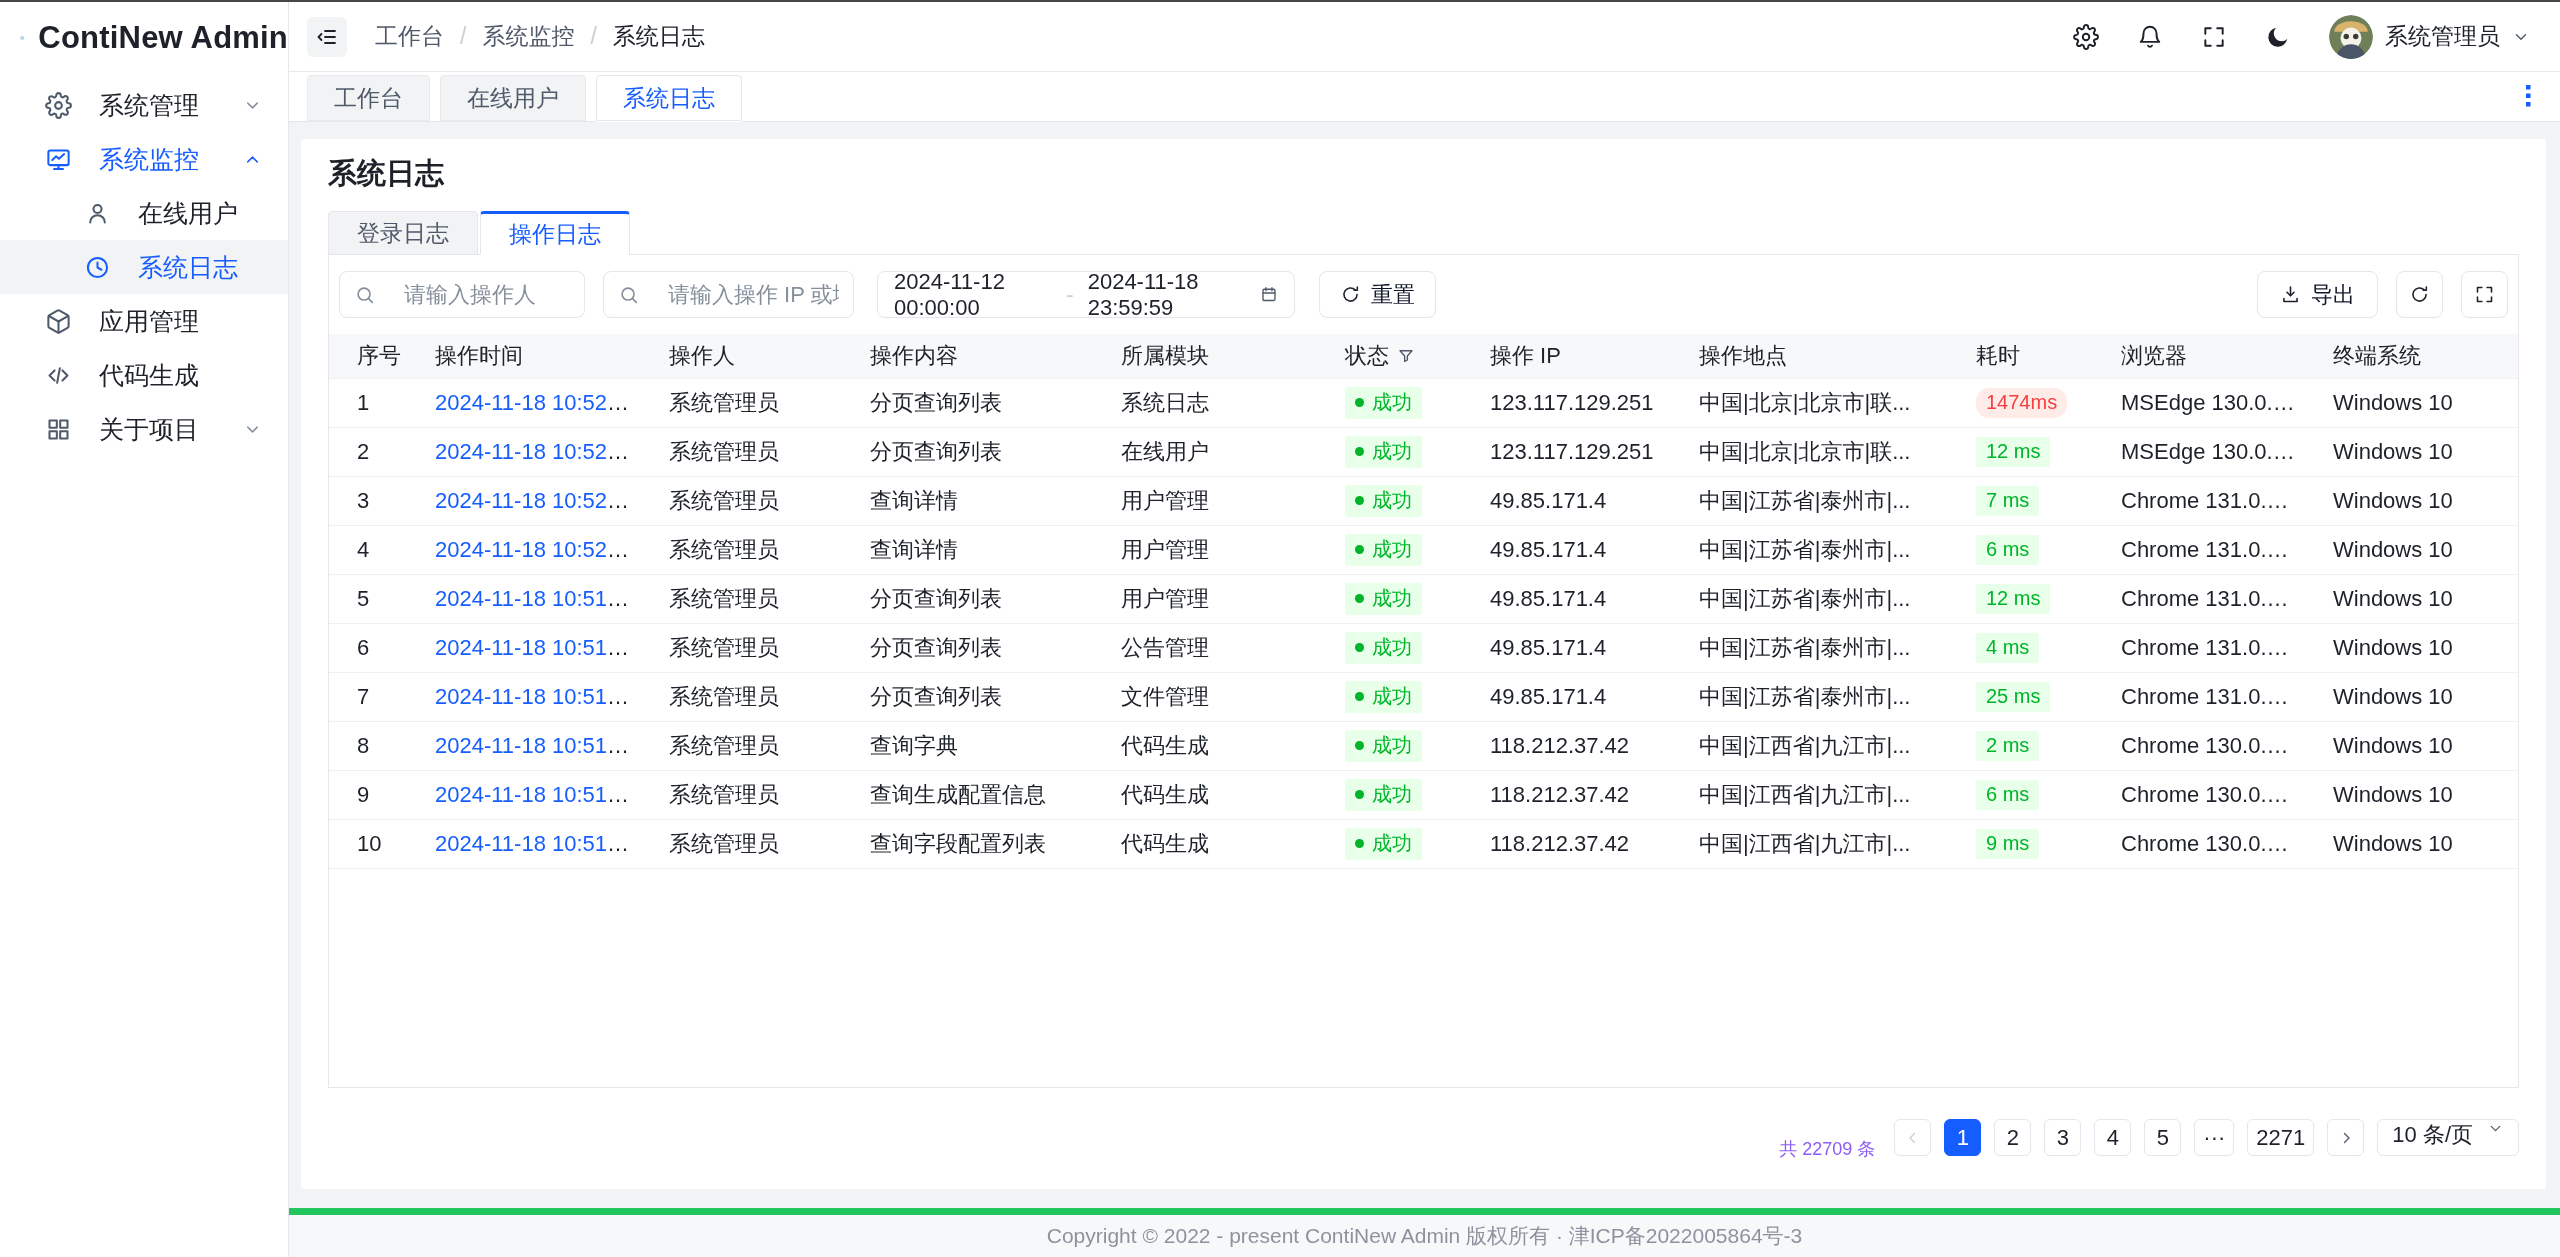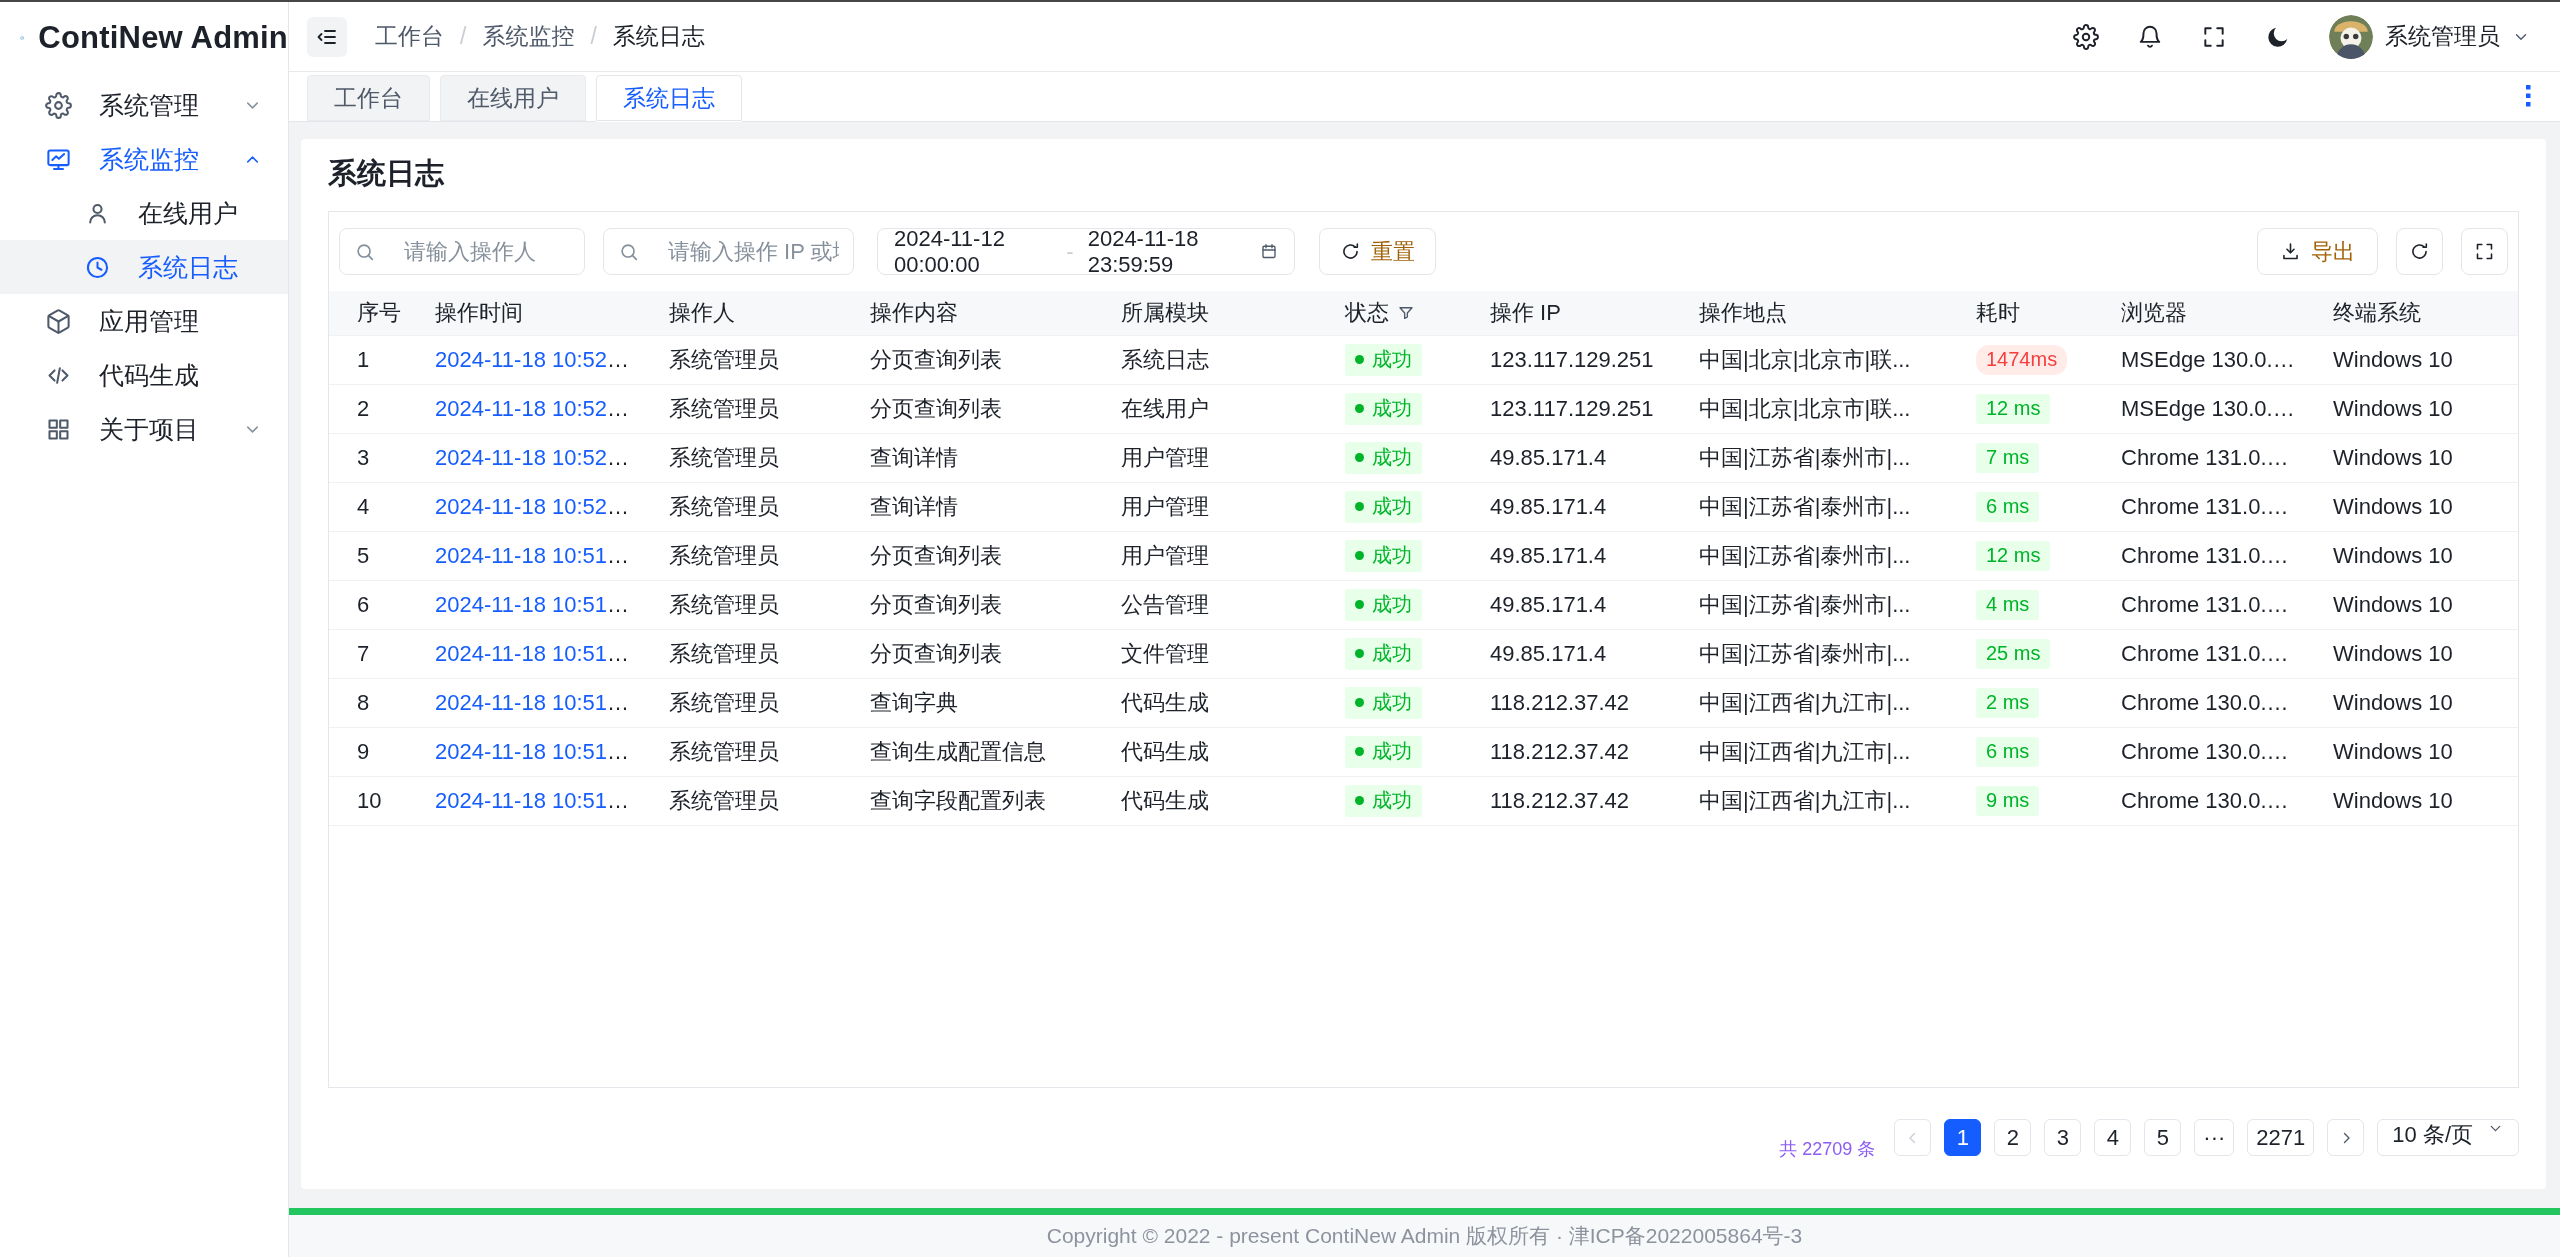--- a/index.html
+++ b/index.html
@@ -67,21 +67,21 @@
   .filter-bar { display: flex; align-items: center; padding: 16px 10px 8px 10px; gap: 18px; }
   .inp { height: 47px; border: 1px solid #e5e6eb; border-radius: 8px; display: flex; align-items: center; padding: 0 14px; gap: 28px; background: #fff; }
   .inp svg { width: 22px; height: 22px; stroke: #86909c; flex: 0 0 auto; }
   .inp input { border: none; outline: none; font-size: 22px; width: 100%; font-family: inherit; color: #1d2129; background: transparent; }
   .inp input::placeholder { color: #86909c; }
   .inp.w1 { width: 246px; }
   .inp.w2 { width: 251px; }
   .daterange { height: 47px; width: 418px; border: 1px solid #e5e6eb; border-radius: 8px; display: flex; align-items: center; padding: 0 16px; gap: 14px; font-size: 22px; color: #1d2129; cursor: pointer; margin-left: 5px; }
   .daterange .sep { color: #c9cdd4; }
   .daterange svg { width: 23px; height: 23px; stroke: #4e5969; margin-left: auto; }
-  .btn { height: 47px; border: 1px solid #e5e6eb; border-radius: 8px; background: #fff; display: flex; align-items: center; justify-content: center; gap: 10px; font-size: 22px; color: #a16207; cursor: pointer; font-family: inherit; }
+  .btn { height: 47px; border: 1px solid #e5e6eb; border-radius: 8px; background: #fff; display: flex; align-items: center; justify-content: center; gap: 10px; font-size: 22px; color: #0f172a; cursor: pointer; font-family: inherit; }
   .btn svg { width: 21px; height: 21px; stroke: #1d2129; }
   .btn.reset { padding: 0 20px; margin-left: 6px; }
   .btn.export { padding: 0 22px; }
   .btn.sq { width: 47px; flex: 0 0 47px; }
   .filter-spacer { flex: 1; }
 
   
   table.log { width: 100%; border-collapse: collapse; table-layout: fixed; margin-top: 8px; }
   .log th { height: 44px; background: #f7f8fa; font-weight: 500; font-size: 22px; color: #1d2129; text-align: left; padding: 0 10px 0 28px; white-space: nowrap; overflow: hidden; }
   .log td { height: 49px; font-size: 22px; color: #1d2129; padding: 0 10px 0 28px; border-bottom: 1px solid #f0f1f3; white-space: nowrap; overflow: hidden; text-overflow: ellipsis; }
@@ -266,20 +266,28 @@
           <rect x="8" y="10.5" width="4.5" height="4.5" fill="#165dff"></rect>
           <rect x="8" y="19" width="4.5" height="4.5" fill="#165dff"></rect>
         </svg>
       </div>
     </div>
 
     <main class="main">
       <div class="card">
         <h1 class="page-title">系统日志</h1>
 
+        <div class="ctabs">
+          <div class="ctab">
+              <span>登录日志</span>
+            </div>
+          <div class="ctab active">
+              <span>操作日志</span>
+            </div>
+        </div>
 
         <section class="panel">
 
           <div class="filter-bar">
             <div class="inp w1">
               <svg class="ln" viewBox="0 0 24 24">
                   <circle cx="11" cy="11" r="6.5"></circle>
                   <path d="M15.9 15.9L20 20"></path>
                 </svg>
               <input placeholder="请输入操作人" style="">

